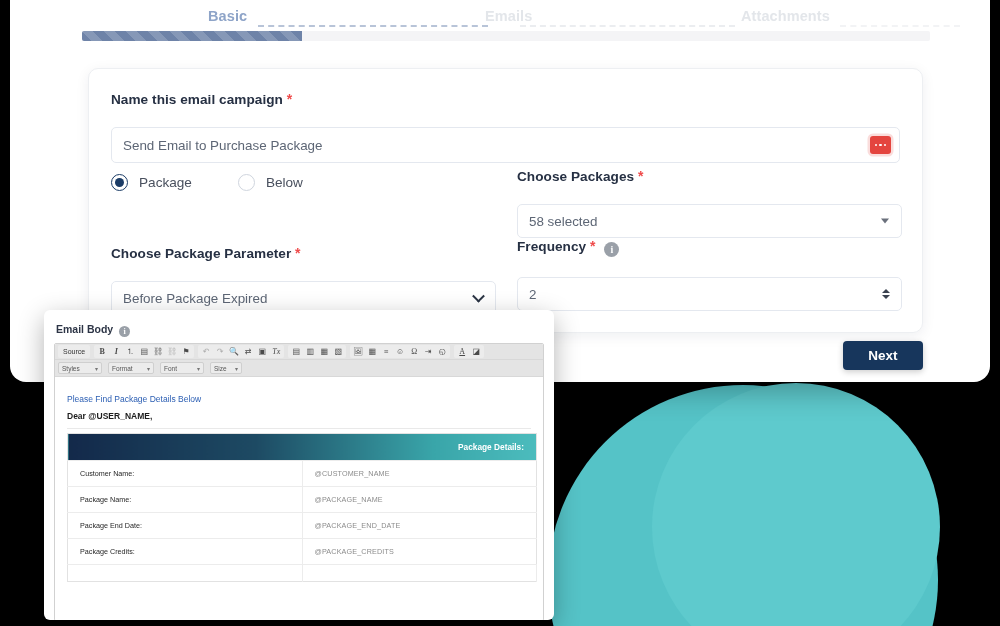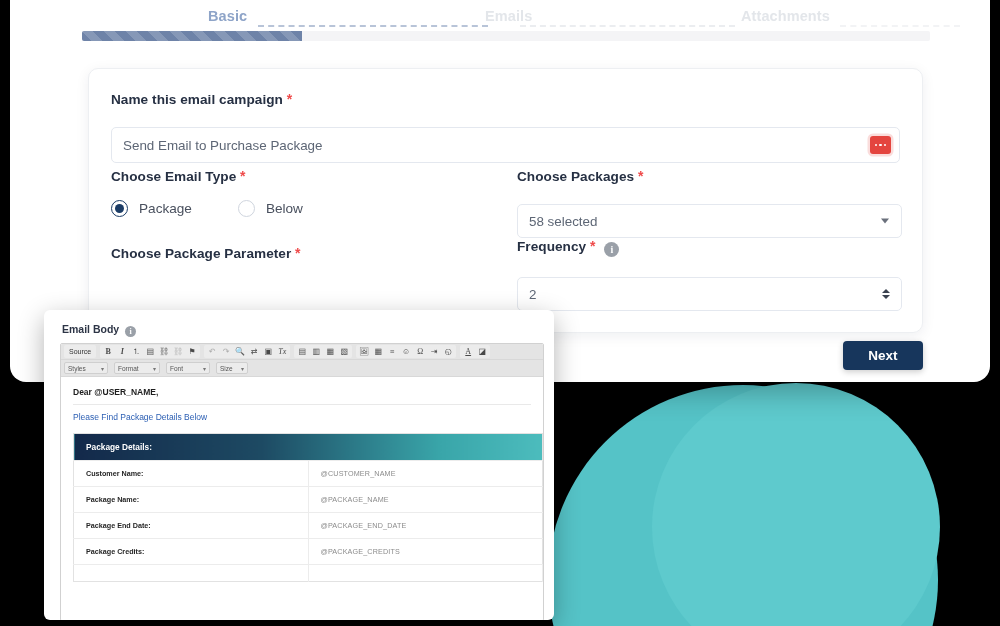--- a/index.html
+++ b/index.html
@@ -212,21 +212,21 @@
   }
 
   
   #email-body-card {
     position: absolute;
     left: 44px; top: 310px;
     width: 510px; height: 310px;
     background: #ffffff;
     border-radius: 6px;
     box-shadow: 0 8px 26px rgba(0,0,0,0.30);
-    padding: 10px 10px 0 16px;
+    padding: 10px 10px 0 10px;
     overflow: hidden;
   }
   #email-body-label {
     font-size: 10.5px;
     font-weight: 600;
     color: #2d3546;
     margin: 3px 0 6px 2px;
   }
   #email-body-label .info-badge { width: 11px; height: 11px; font-size: 8px; margin-left:3px; vertical-align:-1px;}
 
@@ -279,31 +279,31 @@
     border-collapse: collapse;
     margin-top: 4px;
     border: 1px solid #e2e2e2;
     table-layout: fixed;
   }
   #pkg-table th {
     background: linear-gradient(90deg, #13294a 0%, #1d4a63 40%, #39a5a9 78%, #4cbcbd 100%);
     color:#ffffff;
     font-size: 8.3px;
     font-weight: 700;
-    text-align: left;
+    text-align: right;
     padding: 8px 12px;
   }
   #pkg-table td {
     font-size: 7.2px;
     padding: 8px 12px;
     border-top: 1px solid #ececec;
     color:#3a3a3a;
     vertical-align: middle;
   }
-  #pkg-table td.k { font-weight: 700; width: 148px; border-right:1px solid #ececec; color:#262626; }
+  #pkg-table td.k { font-weight: 400; width: 148px; border-right:1px solid #ececec; color:#262626; }
   #pkg-table td.v { color:#8b8b8b; letter-spacing:0.15px; }
   #pkg-table tr.spacer td { height: 14px; border-right:1px solid #ececec; }
 </style>
 </head>
 <body>
 
 <div id="stage">
 
   <div class="circle" id="circle-left"></div>
   <div class="circle" id="circle-right"></div>
@@ -335,24 +335,20 @@
           <span title="Name this email campaign">Send Email to Purchase Package</span>
           <span id="ellipsis-btn">
               <i></i>
               <i></i>
               <i></i>
             </span>
         </div>
       </div>
 
       <div id="row-type">
-        <div class="field-label">
-          <span>Choose Email Type</span>
-          <span class="req">*</span>
-        </div>
         <div id="radio-group">
           <div class="radio-item">
             <span class="radio-dot on"></span>
             <span class="radio-label">Package</span>
           </div>
           <div class="radio-item">
             <span class="radio-dot"></span>
             <span class="radio-label">Below</span>
           </div>
         </div>
@@ -367,20 +363,24 @@
           <span title="Select packages">58 selected</span>
           <span class="caret-small"></span>
         </div>
       </div>
 
       <div id="row-param">
         <div class="field-label">
           <span>Choose Package Parameter</span>
           <span class="req">*</span>
         </div>
+        <div class="ctl half">
+          <span title="Choose Package Parameter">Before Package Expired</span>
+          <span class="chevron"></span>
+        </div>
       </div>
 
       <div id="row-freq">
         <div class="field-label">
           <span>Frequency</span>
           <span class="req">*</span>
           <span class="info-badge">i</span>
         </div>
         <div class="ctl half">
           <span title="0">2</span>
@@ -461,22 +461,22 @@
           <em>Font</em>
             <b>▾</b>
         </span>
         <span class="tsel" style="min-width:32px">
           <em>Size</em>
             <b>▾</b>
         </span>
       </div>
 
       <div id="doc">
+        <div id="subline">Please Find Package Details Below</div>
         <div id="greet">Dear @USER_NAME,</div>
-        <div id="subline">Please Find Package Details Below</div>
 
         <table id="pkg-table">
           <thead>
             <tr>
               <th colspan="2">Package Details:</th>
             </tr>
           </thead>
           <tbody>
             <tr>
               <td class="k">Customer Name:</td>

